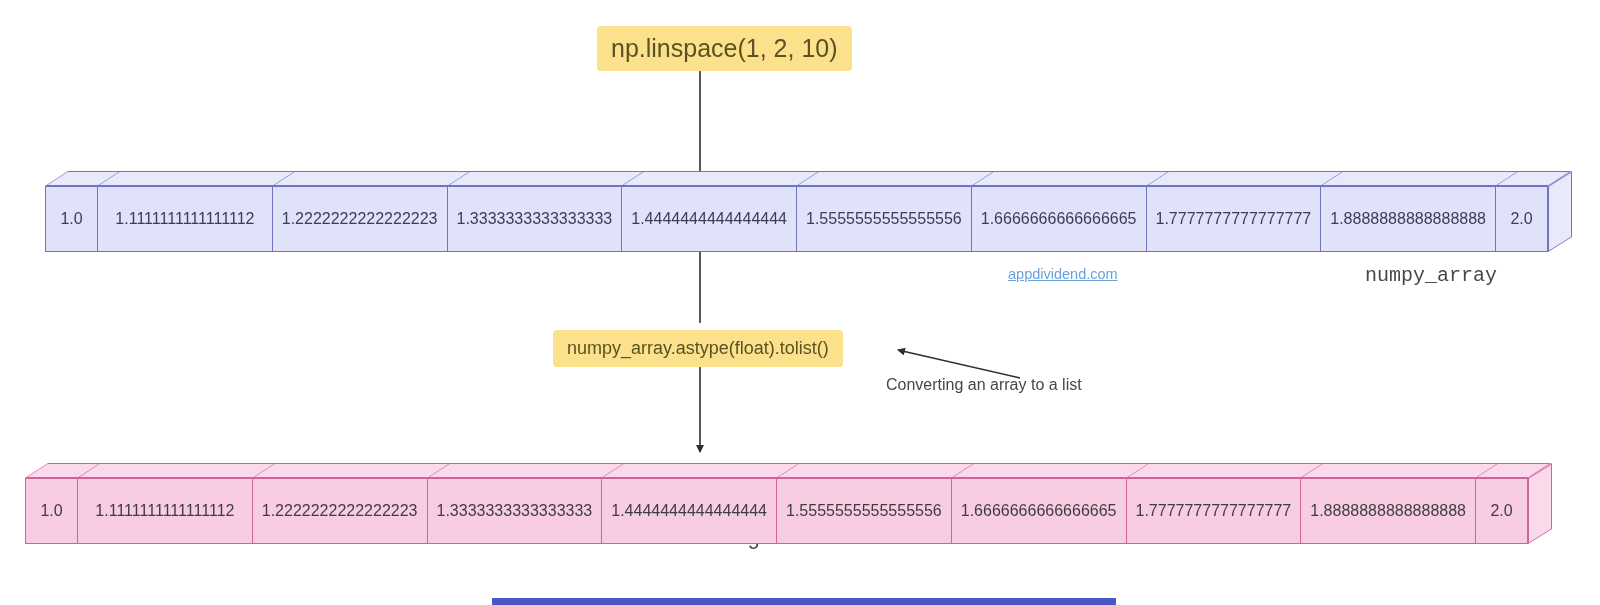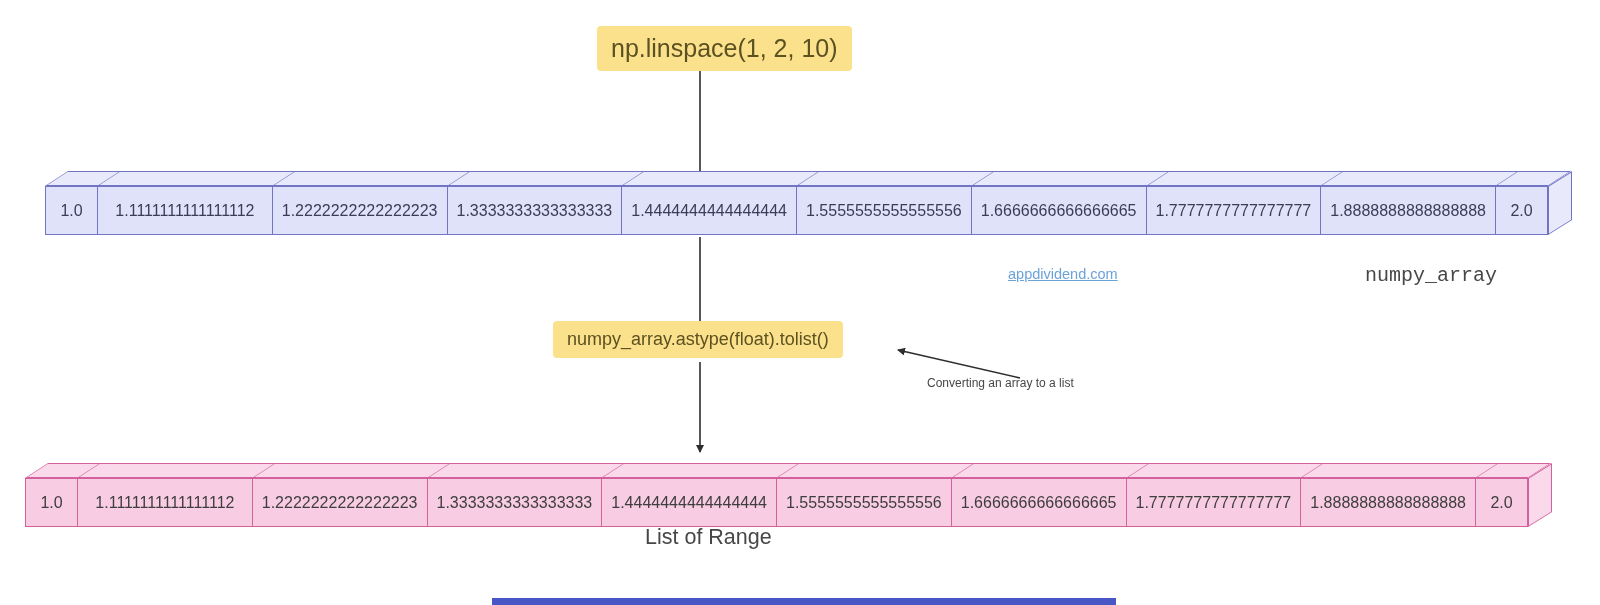--- a/index.html
+++ b/index.html
@@ -12,27 +12,27 @@
   .canvas{
     position:relative; width:1600px; height:605px; background:#ffffff;
     font-family:"Liberation Sans", sans-serif; overflow:hidden;
   }
   .overlay{position:absolute; left:0; top:0; width:1600px; height:605px; pointer-events:none;}
   .codebox{
     position:absolute; background:var(--code_box_bg); color:var(--code_box_text);
     font-size:25px; padding:8px 14px; border-radius:4px; white-space:nowrap;
   }
   .codebox.top{left:597px; top:26px;}
-  .codebox.mid{left:553px; top:321px; font-size:18px;}
+  .codebox.mid{left:553px; top:330px; font-size:18px;}
   .label{position:absolute; color:var(--label_text); white-space:nowrap;}
   .label.numpy{left:1365px; top:264px; font-size:20px;font-family:Liberation Mono, monospace;}
-  .label.annotation{left:927px; top:376px; font-size:12px;}
+  .label.annotation{left:886px; top:376px; font-size:16px;}
   .label.list{left:645px; top:525px; font-size:21.5px;}
   .watermark{position:absolute; left:1008px; top:266px; font-size:14.5px; color:var(--watermark_text);text-decoration:underline;}
-  .array3d{position:absolute; height:49px;}
+  .array3d{position:absolute; height:66px;}
   .array3d.blue{left:45px; top:186px; width:1503px;}
   .array3d.pink{left:25px; top:478px; width:1503px;}
   .front{
     position:relative; z-index:2; display:flex; width:100%; height:100%;
     box-sizing:border-box; border:1.5px solid; 
   }
   .blue .front{background:var(--blue_fill); border-color:var(--blue_stroke); color:var(--blue_text);}
   .pink .front{background:var(--pink_fill); border-color:var(--pink_stroke); color:var(--pink_text);}
   .cell{
     display:flex; align-items:center; justify-content:center;

